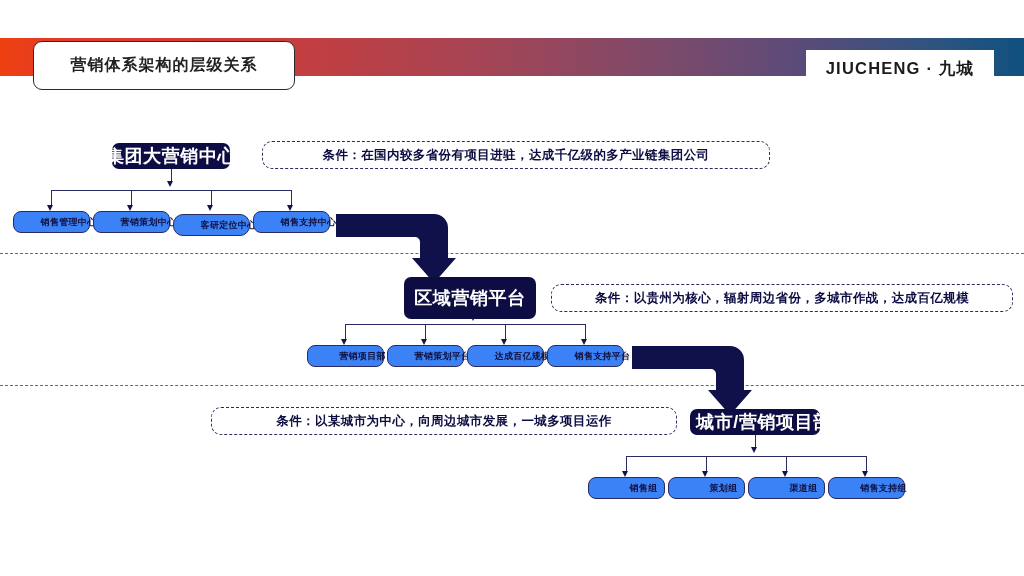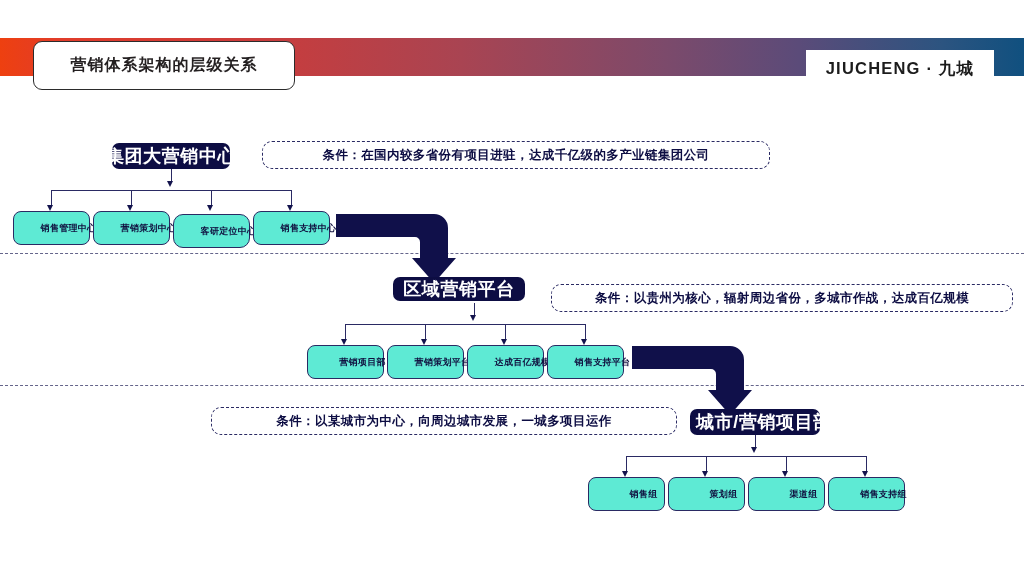--- a/index.html
+++ b/index.html
@@ -91,33 +91,33 @@
     justify-content: center;
     color: #ffffff;
     font-size: 18px;
     font-weight: bold;
     letter-spacing: 0.6px;
     white-space: nowrap;
     z-index: 4;
   }
   .node-sub {
     position: absolute;
-    background: #5eead4;
+    background: #3b82f6;
     border: 1.2px solid #2a2a63;
     border-radius: 8px;
     display: flex;
     align-items: center;
     justify-content: center;
     color: #10103f;
     font-size: 9px;
     font-weight: bold;
     letter-spacing: 0.3px;
     white-space: nowrap;
     z-index: 4;
-    height: 34px;
+    height: 22px;
     padding-left: 34px;
   }
 
   
   .cond {
     position: absolute;
     background: #ffffff;
     border: 1.4px dashed #2a2a63;
     border-radius: 10px;
     display: flex;
@@ -209,21 +209,21 @@
 
   <div class="node-sub" style="left:13px; top:211px; width:77px;">销售管理中心</div>
   <div class="node-sub" style="left:93px; top:211px; width:77px;">营销策划中心</div>
   <div class="node-sub" style="left:173px; top:214px; width:77px;border-radius:10px;">客研定位中心</div>
   <div class="node-sub" style="left:253px; top:211px; width:77px;">销售支持中心</div>
 
   <svg class="bent-arrow" style="left:336px; top:209px;" width="120" height="78" viewBox="0 0 120 78">
     <path d="M0,5 L98,5 A14,14 0 0 1 112,19 L112,49 L120,49 L98,74 L76,49 L84,49 L84,33 A5,5 0 0 0 79,28 L0,28 Z" fill="#10104a"></path>
   </svg>
 
-  <div class="node-main" style="left:393px; top:277px; width:132px; height:24px;">区域营销平台</div>
+  <div class="node-main" style="left:404px; top:277px; width:132px; height:42px;">区域营销平台</div>
 
   <div class="cond" style="left:551px; top:284px; width:462px;">条件：以贵州为核心，辐射周边省份，多城市作战，达成百亿规模</div>
 
   <div class="vline" style="left:474px; top:303px; height:14px;"></div>
   <div class="arrow-head" style="left:470.4px; top:315px;"></div>
   <div class="hline" style="left:345px; top:324px; width:240px;"></div>
   <div class="vline" style="left:345px; top:324px; height:17px;"></div>
   <div class="arrow-head" style="left:341.4px; top:339px;"></div>
   <div class="vline" style="left:425px; top:324px; height:17px;"></div>
   <div class="arrow-head" style="left:421.4px; top:339px;"></div>

